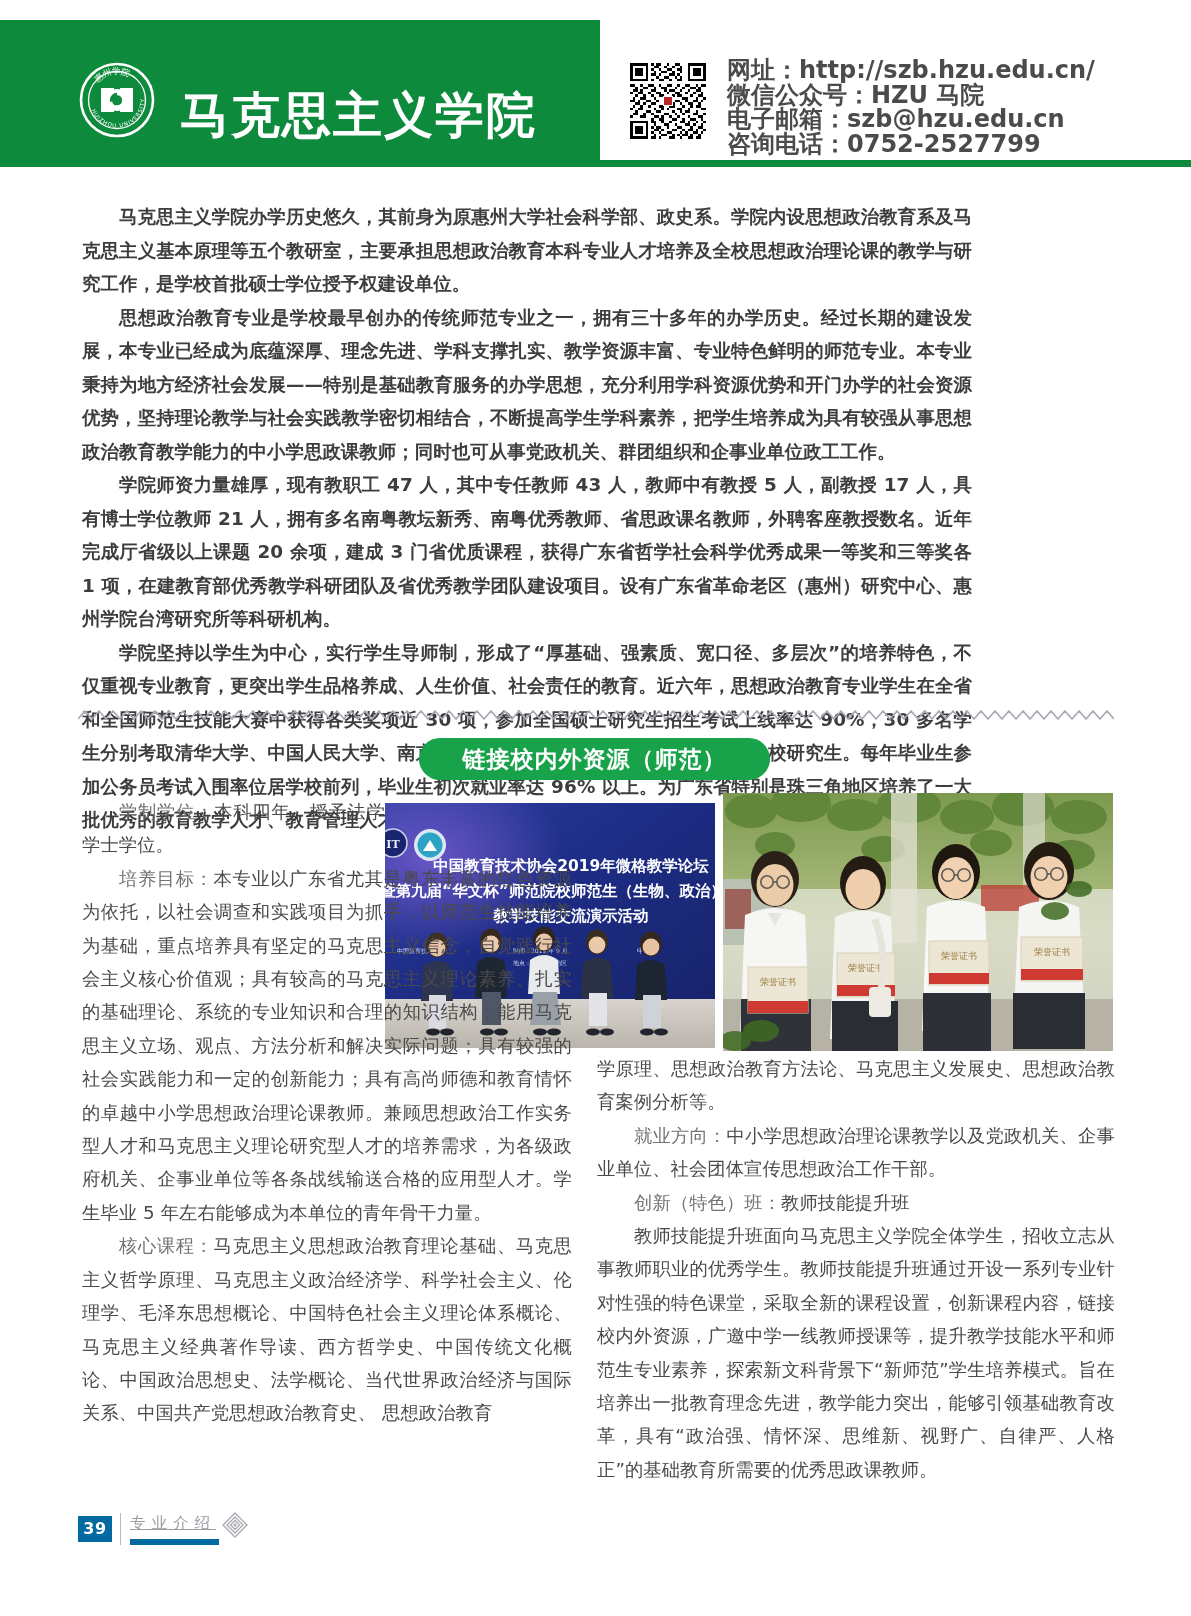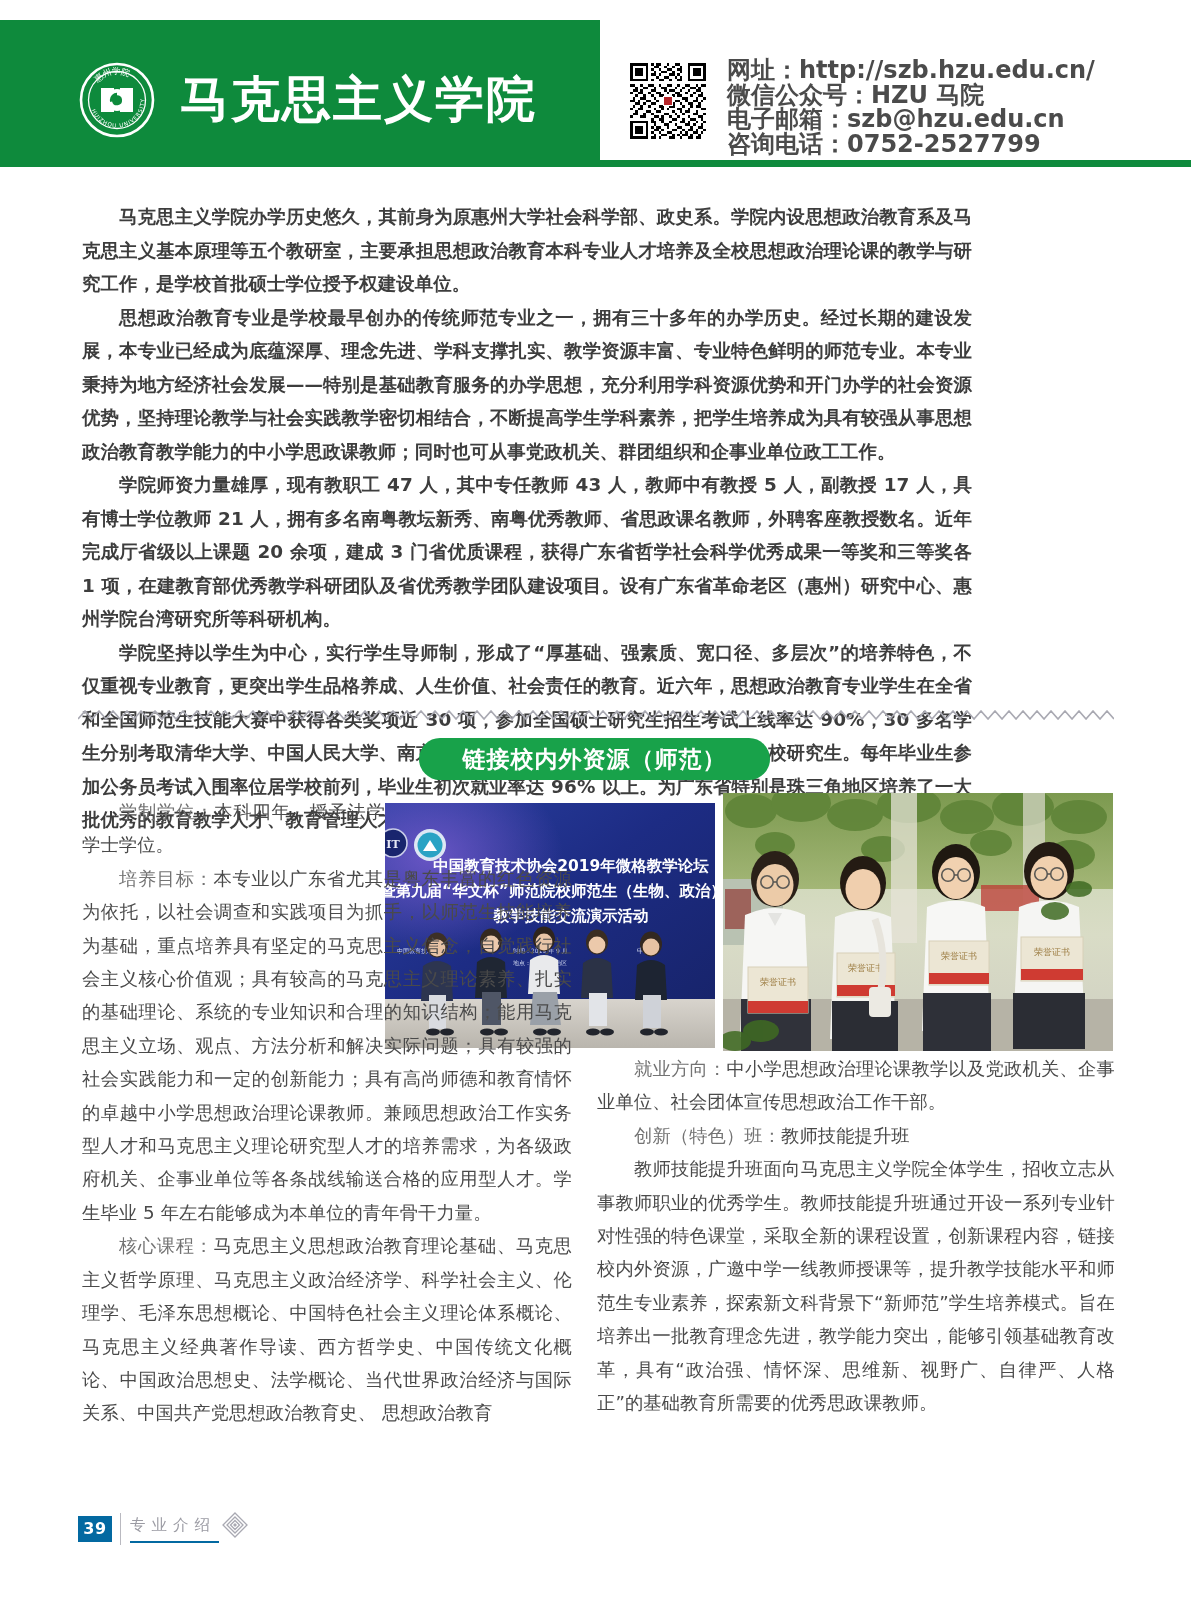--- a/index.html
+++ b/index.html
@@ -31,21 +31,21 @@
   .header-sidestripe{
     position:absolute;left:592px;top:20px;
     width:8px;height:140px;
     background:#0e8a3c;
   }
   .logo-wrap{
     position:absolute;left:79px;top:62px;
     width:76px;height:76px;
   }
   .header-title{
-    position:absolute;left:180px;top:68px;
+    position:absolute;left:180px;top:84px;
     color:#ffffff;
     font-size:49px;
     font-weight:bold;
     letter-spacing:2px;
     line-height:64px;
     white-space:nowrap;
   }
   .qr-box{
     position:absolute;left:630px;top:63px;
     width:76px;height:76px;
@@ -151,23 +151,24 @@
     display:flex;align-items:center;justify-content:center;
     letter-spacing:0.5px;
   }
   .footer-rule{
     width:1px;height:32px;background:#b9b9c0;margin-left:8px;
   }
   .footer-label{
     font-size:15.5px;color:#9b9ba3;
     letter-spacing:6px;
     margin-left:9px;
-    border-bottom:2px solid #0369a1;
+    border-bottom:6px solid #0369a1;
     padding-bottom:5px;
     padding-right:3px;
+    text-decoration:underline;
   }
   .footer-orn{
     margin-left:3px;margin-bottom:3px;
   }
 </style>
 </head>
 <body>
 
 <div class="header">
   <div class="header-green"></div>
@@ -607,20 +608,21 @@
   </svg>
 </div>
 
 <div class="col-left">
   <p class="narrow"><span class="lbl">学制学位：</span><span>本科四年，授予法学学士学位。</span></p>
   <p><span class="lbl">培养目标：</span><span>本专业以广东省尤其是粤东丰富的红色资源为依托，以社会调查和实践项目为抓手，以师范生技能培养为基础，重点培养具有坚定的马克思主义信念，自觉践行社会主义核心价值观；具有较高的马克思主义理论素养、扎实的基础理论、系统的专业知识和合理的知识结构；能用马克思主义立场、观点、方法分析和解决实际问题；具有较强的社会实践能力和一定的创新能力；具有高尚师德和教育情怀的卓越中小学思想政治理论课教师。兼顾思想政治工作实务型人才和马克思主义理论研究型人才的培养需求，为各级政府机关、企事业单位等各条战线输送合格的应用型人才。学生毕业 5 年左右能够成为本单位的青年骨干力量。</span></p>
   <p><span class="lbl">核心课程：</span><span>马克思主义思想政治教育理论基础、马克思主义哲学原理、马克思主义政治经济学、科学社会主义、伦理学、毛泽东思想概论、中国特色社会主义理论体系概论、马克思主义经典著作导读、西方哲学史、中国传统文化概论、中国政治思想史、法学概论、当代世界政治经济与国际关系、中国共产党思想政治教育史、 思想政治教育</span></p>
 </div>
 
 <div class="col-right">
+  <p style="text-indent:0">学原理、思想政治教育方法论、马克思主义发展史、思想政治教育案例分析等。</p>
   <p><span class="lbl">就业方向：</span><span>中小学思想政治理论课教学以及党政机关、企事业单位、社会团体宣传思想政治工作干部。</span></p>
   <p><span class="lbl">创新（特色）班：</span><span>教师技能提升班</span></p>
   <p>教师技能提升班面向马克思主义学院全体学生，招收立志从事教师职业的优秀学生。教师技能提升班通过开设一系列专业针对性强的特色课堂，采取全新的课程设置，创新课程内容，链接校内外资源，广邀中学一线教师授课等，提升教学技能水平和师范生专业素养，探索新文科背景下“新师范”学生培养模式。旨在培养出一批教育理念先进，教学能力突出，能够引领基础教育改革，具有“政治强、情怀深、思维新、视野广、自律严、人格正”的基础教育所需要的优秀思政课教师。</p>
 </div>
 
 <div class="footer">
   <div class="pg-num">39</div>
   <div class="footer-rule"></div>
   <div class="footer-label">专业介绍</div>
   <div class="footer-orn">

